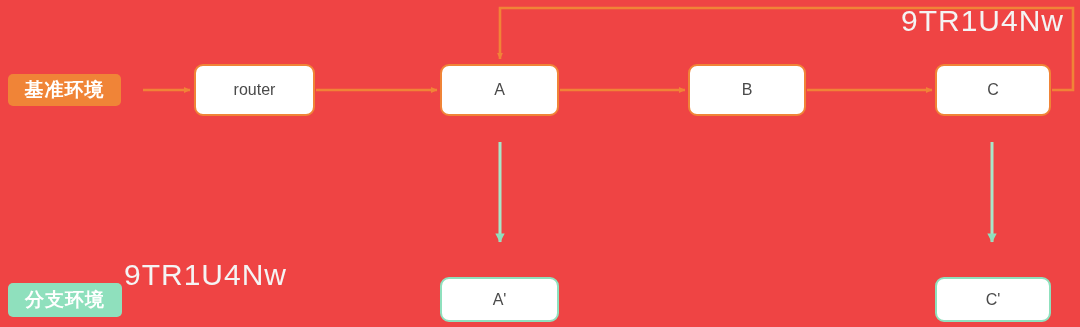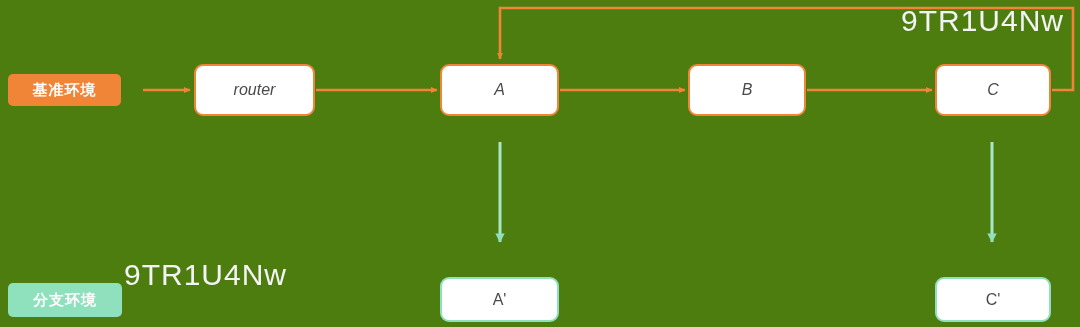--- a/index.html
+++ b/index.html
@@ -7,38 +7,38 @@
     padding: 0;
     background: #ffffff;
   }
   body {
     font-family: "Liberation Sans", sans-serif;
   }
   #diagram-canvas {
     position: relative;
     width: 1080px;
     height: 327px;
-    background: #4d7c0f;
+    background: #ef4444;
     overflow: hidden;
   }
   #diagram-svg {
     position: absolute;
     left: 0;
     top: 0;
     width: 1080px;
     height: 327px;
   }
   .env-badge {
     position: absolute;
     display: flex;
     align-items: center;
     justify-content: center;
     border-radius: 5px;
     color: #ffffff;
-    font-size: 15px;
+    font-size: 19px;
     font-weight: 700;
     letter-spacing: 1px;
     box-sizing: border-box;
   }
   #badge-baseline {
     left: 8px;
     top: 74px;
     width: 113px;
     height: 32px;
     background: #F08437;
@@ -58,21 +58,20 @@
     background: #ffffff;
     box-sizing: border-box;
     border-radius: 9px;
     font-size: 16px;
     color: #4a4a4a;
   }
   .node-box.baseline {
     border: 2.5px solid #F08437;
     height: 52px;
     top: 64px;
-    font-style: italic;
   }
   .node-box.branch {
     border: 2.5px solid #8FE0BD;
     height: 45px;
     top: 277px;
   }
   #node-router { left: 194px; width: 121px; }
   #node-a      { left: 440px; width: 119px; }
   #node-b      { left: 688px; width: 118px; }
   #node-c      { left: 935px; width: 116px; }

